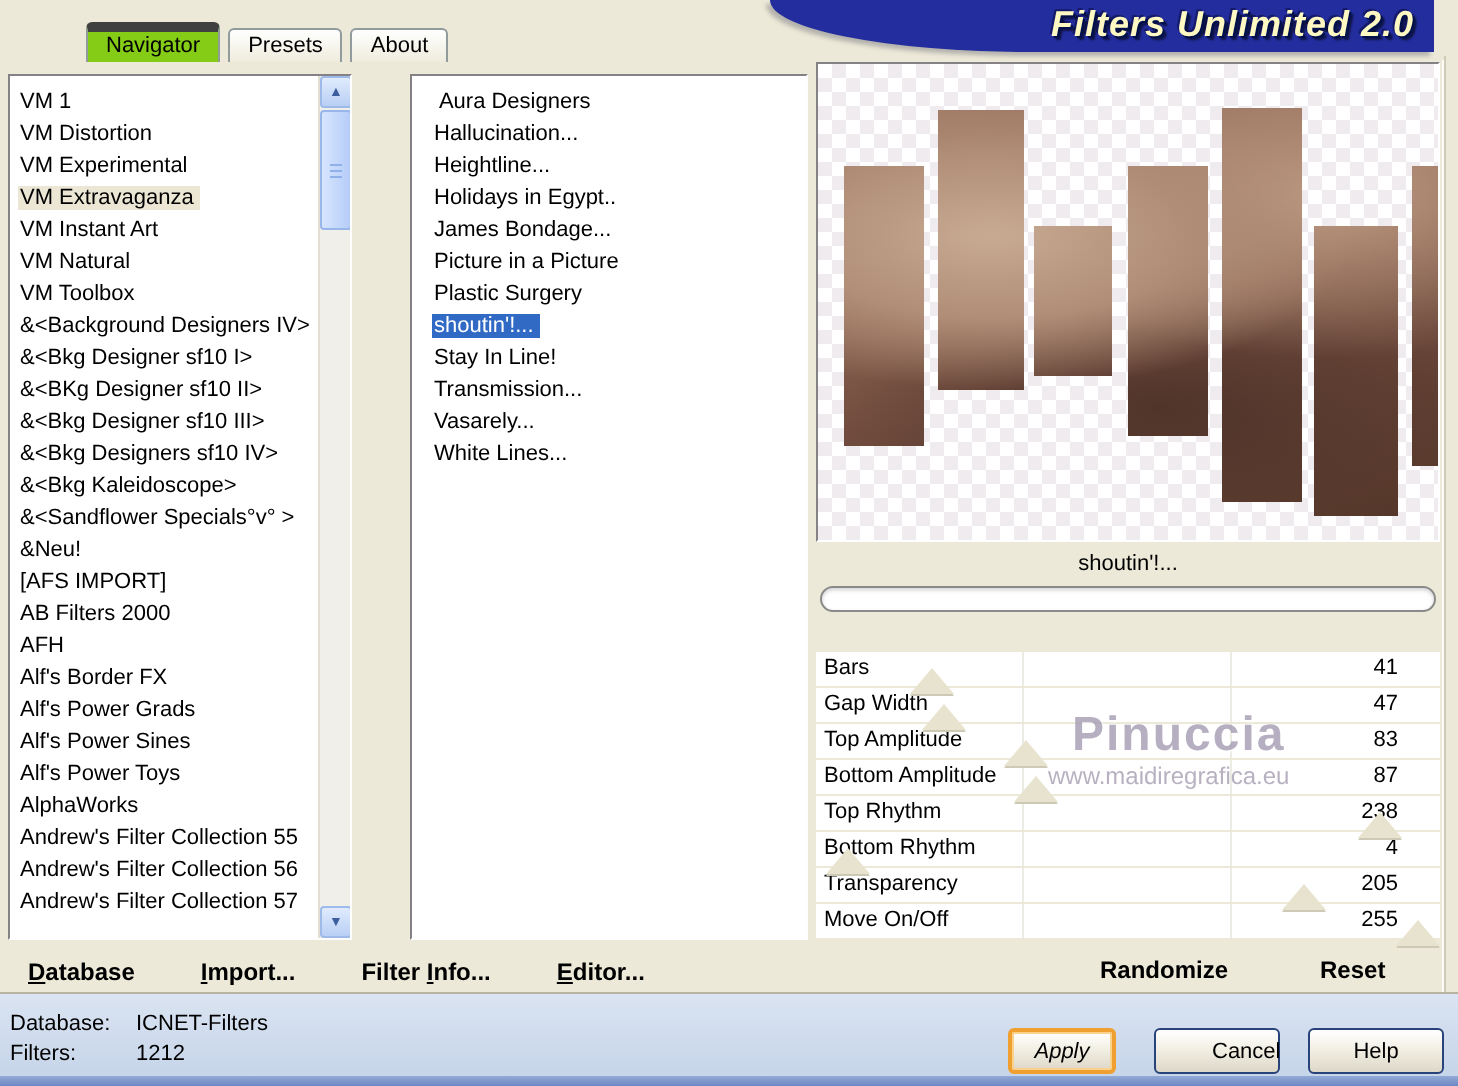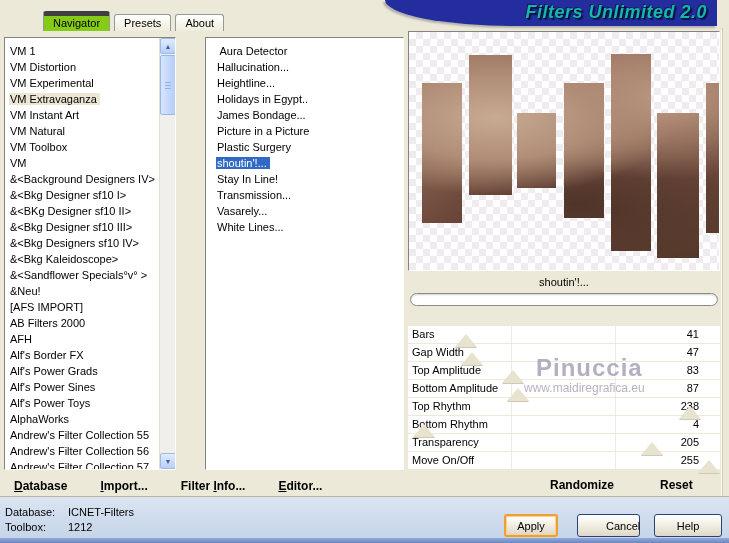--- a/index.html
+++ b/index.html
@@ -10,21 +10,21 @@
   }
 
   
   .banner{
     position:absolute; left:385px; top:0; width:332px; height:26px;
     background:#232D9D; border-bottom-left-radius:130px 26px;
     box-shadow:-2px 2px 2px rgba(110,110,120,.45);
   }
   .banner-text{
     position:absolute; right:10px; top:2px; font-size:18px; font-weight:bold; font-style:italic;
-    color:#14b8a6; letter-spacing:.5px; white-space:nowrap;
+    color:#fef9c3; letter-spacing:.5px; white-space:nowrap;
     text-shadow:1px 1px 0 #00104a, 2px 2px 1px rgba(0,0,0,.55), -1px -1px 0 rgba(0,0,30,.4);
   }
 
   
   .tab-strip{ position:absolute; left:2px; top:10px; height:21px; display:flex; align-items:flex-end; gap:4px; }
   .tab{
     height:17px; padding:2px 9px 0; background:linear-gradient(#FFFFFF,#EFECDC);
     border:1px solid #919B9C; border-bottom:none; border-radius:3px 3px 0 0; cursor:default; white-space:nowrap;
   }
   .tab.active{ height:20px; border-top:5px solid #404040; padding-top:1px; background:#84cc16;margin-left:41px; }
@@ -121,21 +121,21 @@
   #status-db-label{ left:5px; top:506px; }
   #status-db-value{ left:68px; top:506px; }
   #status-flt-label{ left:5px; top:521px; }
   #status-flt-value{ left:68px; top:521px; }
 
   .xp-btn{
     position:absolute; top:514px; height:23px; font-family:"Liberation Sans",sans-serif; font-size:11px;
     background:linear-gradient(#FFFFFF,#F2F0E4 45%,#DDD7C8);
     border:1px solid #28437A; border-radius:3px; cursor:default;
   }
-  #btn-apply{ left:504px; width:54px; border:2px solid #EFA030; box-shadow:inset 0 0 0 1px #FBD28C; }
+  #btn-apply{ left:504px; width:54px; border:2px solid #EFA030; box-shadow:inset 0 0 0 1px #FBD28C;font-style:italic; }
   #btn-cancel{ left:577px; width:63px;padding-left:28px; }
   #btn-help{ left:654px; width:68px; }
 
   .frame-right-line{ position:absolute; right:6px; top:28px; height:468px; width:1px; background:#CFCBB8; }
 </style>
 </head>
 <body>
 
 <div class="window">
 
@@ -151,21 +151,20 @@
 
   <div class="listbox" id="category-list">
     <div id="category-items">
         <div class="list-item"><span>VM 1</span></div>
         <div class="list-item"><span>VM Distortion</span></div>
         <div class="list-item"><span>VM Experimental</span></div>
         <div class="list-item cat-selected"><span>VM Extravaganza</span></div>
         <div class="list-item"><span>VM Instant Art</span></div>
         <div class="list-item"><span>VM Natural</span></div>
         <div class="list-item"><span>VM Toolbox</span></div>
-        <div class="list-item"><span>VM</span></div>
         <div class="list-item"><span>&amp;&lt;Background Designers IV&gt;</span></div>
         <div class="list-item"><span>&amp;&lt;Bkg Designer sf10 I&gt;</span></div>
         <div class="list-item"><span>&amp;&lt;BKg Designer sf10 II&gt;</span></div>
         <div class="list-item"><span>&amp;&lt;Bkg Designer sf10 III&gt;</span></div>
         <div class="list-item"><span>&amp;&lt;Bkg Designers sf10 IV&gt;</span></div>
         <div class="list-item"><span>&amp;&lt;Bkg Kaleidoscope&gt;</span></div>
         <div class="list-item"><span>&amp;&lt;Sandflower Specials°v° &gt;</span></div>
         <div class="list-item"><span>&amp;Neu!</span></div>
         <div class="list-item"><span>[AFS IMPORT]</span></div>
         <div class="list-item"><span>AB Filters 2000</span></div>
@@ -180,21 +179,21 @@
         <div class="list-item"><span>Andrew's Filter Collection 57</span></div>
       </div>
     <div class="vscroll">
       <div class="scroll-btn up">▲</div>
       <div class="scroll-thumb"></div>
       <div class="scroll-btn down">▼</div>
     </div>
   </div>
 
   <div class="listbox" id="filter-list">
-      <div class="list-item"><span> Aura Detector</span></div>
+      <div class="list-item"><span> Aura Designers</span></div>
       <div class="list-item"><span>Hallucination...</span></div>
       <div class="list-item"><span>Heightline...</span></div>
       <div class="list-item"><span>Holidays in Egypt..</span></div>
       <div class="list-item"><span>James Bondage...</span></div>
       <div class="list-item"><span>Picture in a Picture</span></div>
       <div class="list-item"><span>Plastic Surgery</span></div>
       <div class="list-item flt-selected"><span>shoutin'!...</span></div>
       <div class="list-item"><span>Stay In Line!</span></div>
       <div class="list-item"><span>Transmission...</span></div>
       <div class="list-item"><span>Vasarely...</span></div>
@@ -268,20 +267,20 @@
       <span class="menu-item"><u>E</u>ditor...</span>
     </div>
   <div class="dialog-bottom-line"></div>
   <div class="frame-right-line"></div>
 
   <div class="status-bar">
     <div class="status-bottom-strip"></div>
   </div>
   <span class="status-text" id="status-db-label">Database:</span>
   <span class="status-text" id="status-db-value">ICNET-Filters</span>
-  <span class="status-text" id="status-flt-label">Toolbox:</span>
+  <span class="status-text" id="status-flt-label">Filters:</span>
   <span class="status-text" id="status-flt-value">1212</span>
 
   <button class="xp-btn" id="btn-apply">Apply</button>
   <button class="xp-btn" id="btn-cancel">Cancel</button>
   <button class="xp-btn" id="btn-help">Help</button>
 
 </div>
 
 </body></html>

